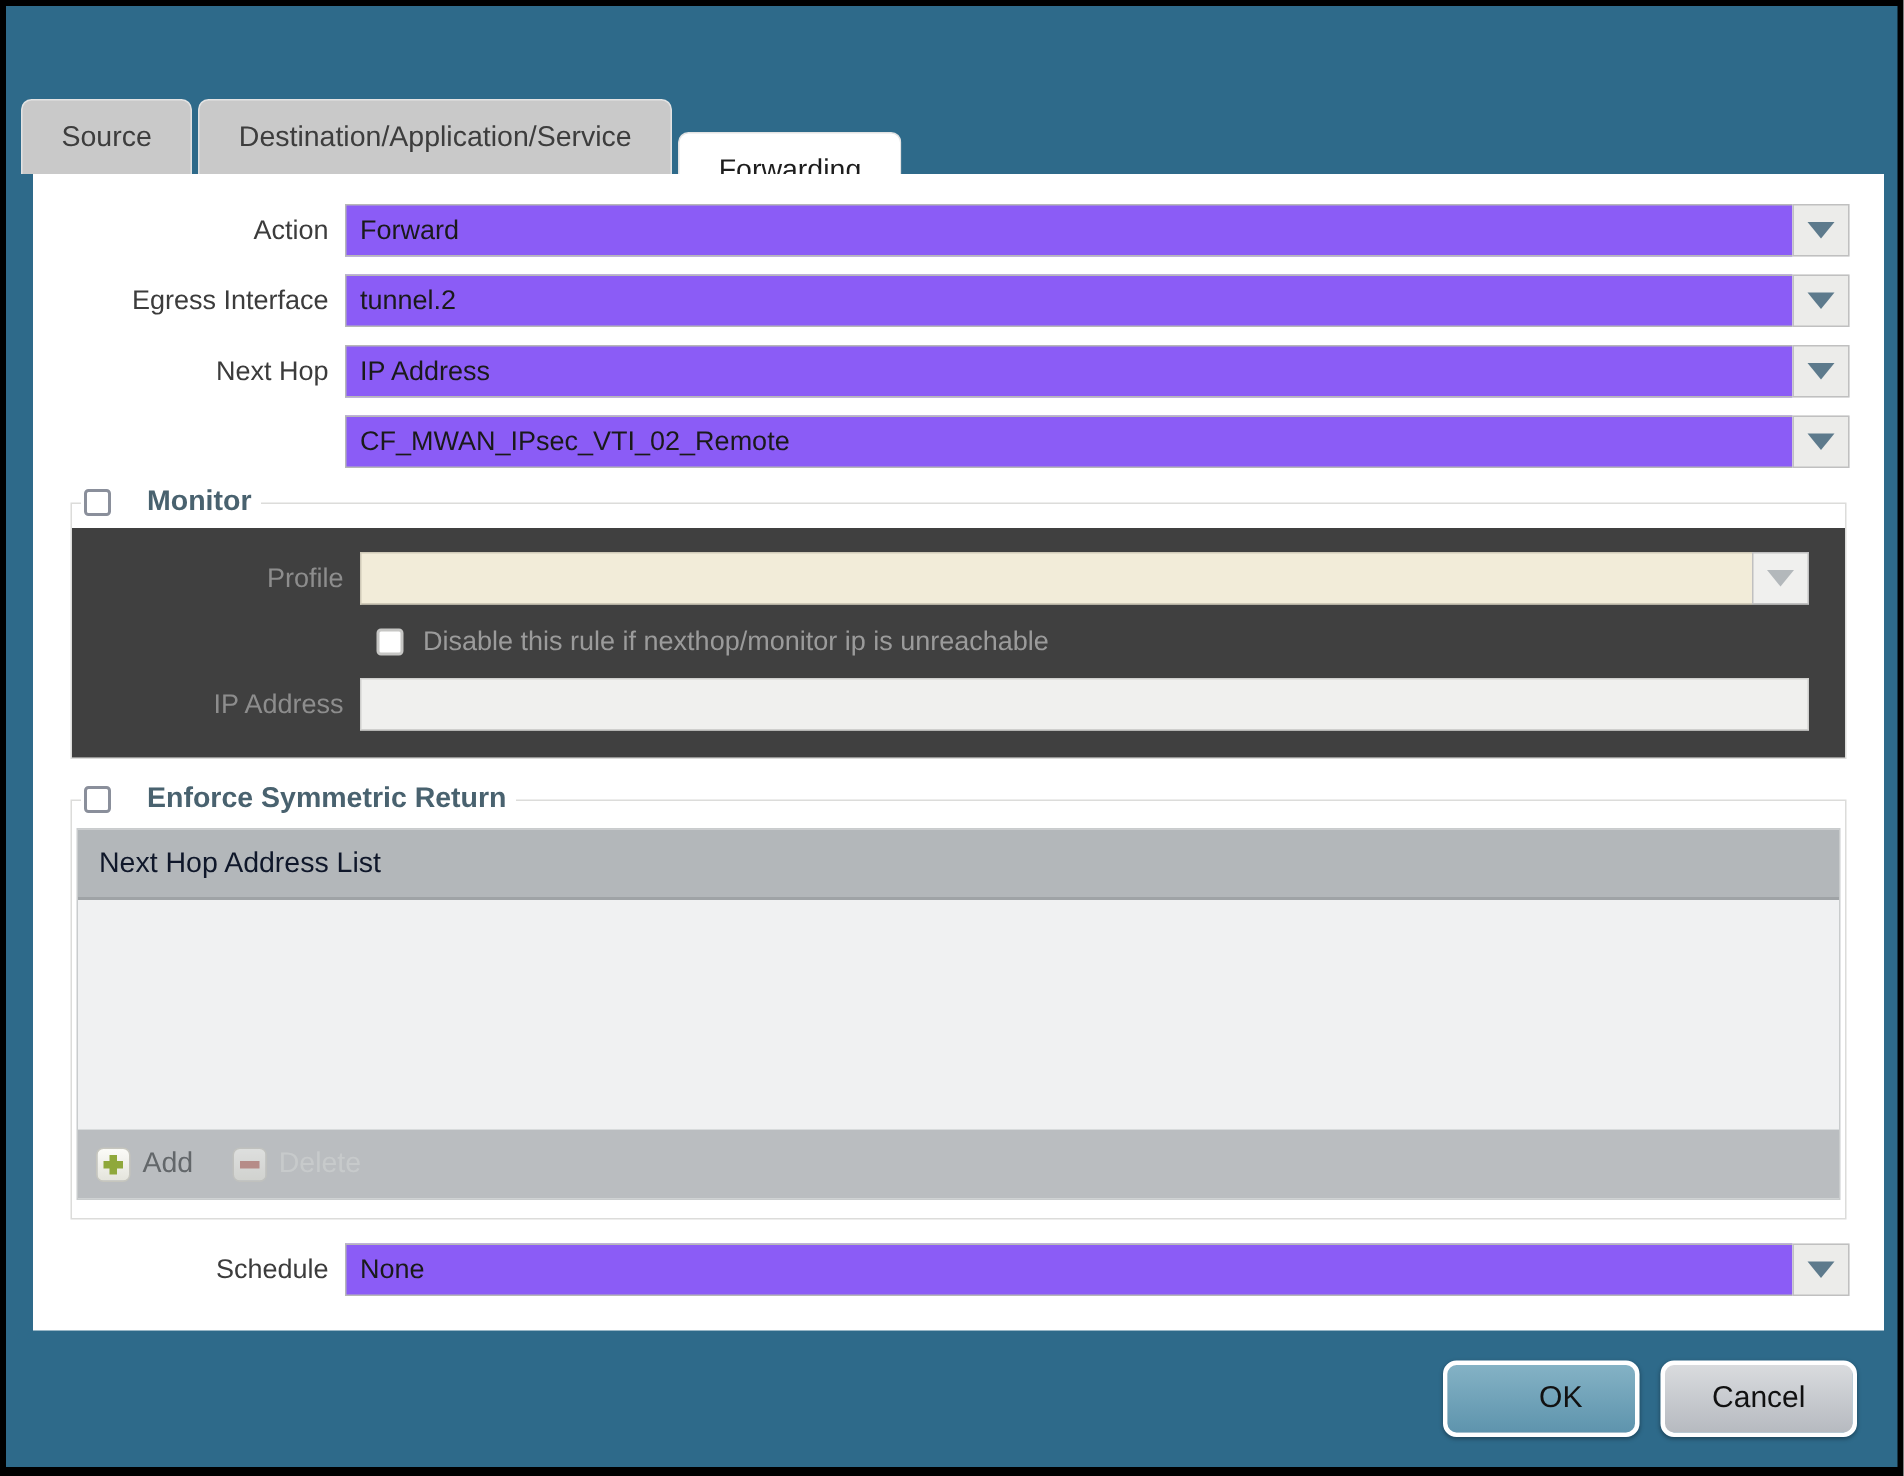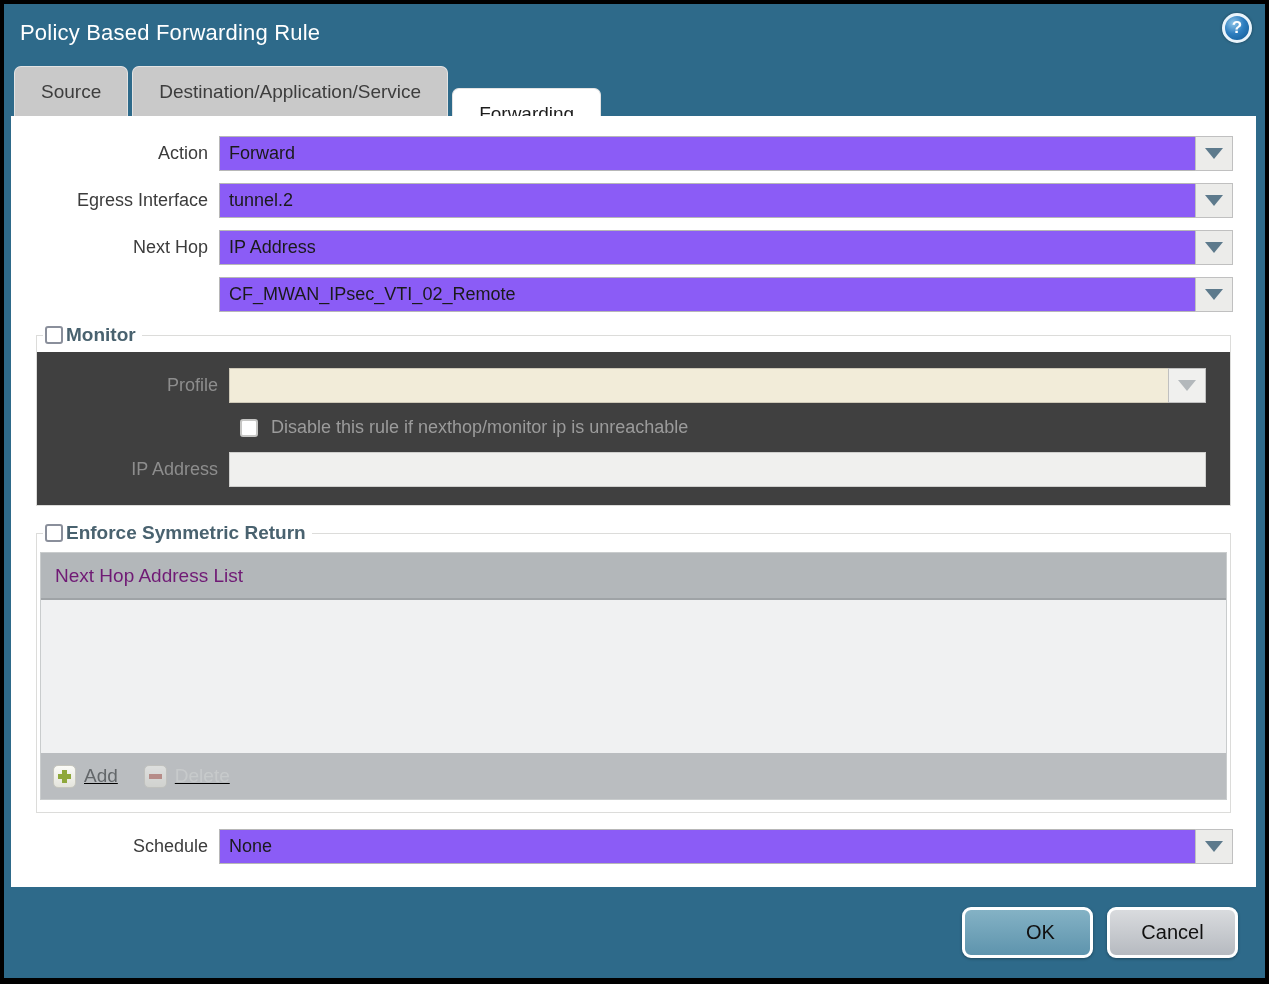--- a/index.html
+++ b/index.html
@@ -39,21 +39,21 @@
     border:1px solid #e3e3e3; border-bottom:none;
     border-radius:7px 7px 0 0;
     display:flex; align-items:center;
     font-size:19px; color:#3d3d3d;
     font-stretch:condensed;
     cursor:pointer; white-space:nowrap;
   }
   .tab.active { background:#fff; color:#1d1d1d;margin-top:22px; }
   
   .content {
-    position:absolute; left:7px; right:9px; top:112px; height:771px;
+    position:absolute; left:18px; right:9px; top:112px; height:771px;
     background:#fff;
     padding:20px 0 0 0;
   }
   .form-row { display:flex; align-items:center; margin:0 23px 12px 0; }
   .form-row .lbl {
     width:208px; text-align:right; padding-right:11px;
     font-size:18px; color:#3c3c3c; font-stretch:condensed;
   }
   .combo { flex:1; display:flex; height:35px; }
   .combo input {
@@ -75,21 +75,21 @@
   .dd-btn.disabled { background:#f0f0ee; cursor:default; }
   .dd-btn.disabled .dd-arrow { border-top-color:#b3b8bb; }
   
   fieldset {
     border:1px solid #dcdcda;
     margin:6px 25px 0 25px;
     padding:0 0 0 0;
   }
   legend {
     margin-left:6px; padding:0 6px 0 2px;
-    display:flex; align-items:center; gap:3px;
+    display:flex; align-items:center; gap:24px;
   }
   .legend-text {
     font-size:19px; font-weight:bold; color:#49626f; font-stretch:condensed;
   }
   .cbx {
     width:18px; height:18px; background:#fff;
     border:2px solid #8a8f9b; border-radius:3px; cursor:pointer;
     flex:0 0 auto;
   }
   .cbx.light { border:2px solid #c6c6c4; cursor:default; }
@@ -111,31 +111,31 @@
     font-family:"Liberation Sans", sans-serif; outline:none;
   }
   .disable-row {
     display:flex; align-items:center; gap:13px;
     margin:14px 0 14px 203px;
   }
   .disable-row .txt { font-size:18px; color:#9b9b9b; font-stretch:condensed; }
   
   .sym-table { margin:8px 3px 12px 3px; border:1px solid #c9cccd; }
   .sym-head {
-    height:47px; background:#b3b7ba; color:#701a75;
+    height:47px; background:#b3b7ba; color:#0f172a;
     display:flex; align-items:center; padding-left:14px;
     font-size:19px; font-stretch:condensed;
     border-bottom:2px solid #9fa3a6;
   }
   .sym-body { height:153px; background:#f0f1f2; }
   .sym-foot {
     height:46px; background:#babdc0; display:flex; align-items:center;
     gap:26px; padding-left:12px;
   }
-  .foot-btn { display:flex; align-items:center; gap:8px; cursor:pointer;text-decoration:underline; }
+  .foot-btn { display:flex; align-items:center; gap:8px; cursor:pointer; }
   .foot-btn .txt { font-size:19px; color:#63676a; font-stretch:condensed; }
   .foot-btn.disabled { cursor:default; }
   .foot-btn.disabled .txt { color:#c7cacb; }
   .mini-icon {
     width:23px; height:23px; border-radius:5px;
     background:linear-gradient(#fbfbf7,#e4e4dc);
     border:1px solid #c6c6be;
     display:flex; align-items:center; justify-content:center;
   }
   .mini-icon.dim { opacity:.55; }
@@ -158,26 +158,20 @@
     cursor:pointer; box-shadow:0 1px 3px rgba(0,0,0,.35);
   }
   .btn-ok { right:172px; background:linear-gradient(#84b2c5,#5e94ad);padding-left:26px; }
   .btn-cancel { right:27px; background:linear-gradient(#d9dbde,#b6bac0); }
 </style>
 </head>
 <body>
 
 <div class="dialog">
 
-  <div class="titlebar">
-    <div class="title">Policy Based Forwarding Rule</div>
-    <div class="help-btn">
-      <span>?</span>
-    </div>
-  </div>
 
   <div class="tabs">
     <div class="tab">
       <span>Source</span>
     </div>
     <div class="tab">
       <span>Destination/Application/Service</span>
     </div>
     <div class="tab active">
       <span>Forwarding</span>

